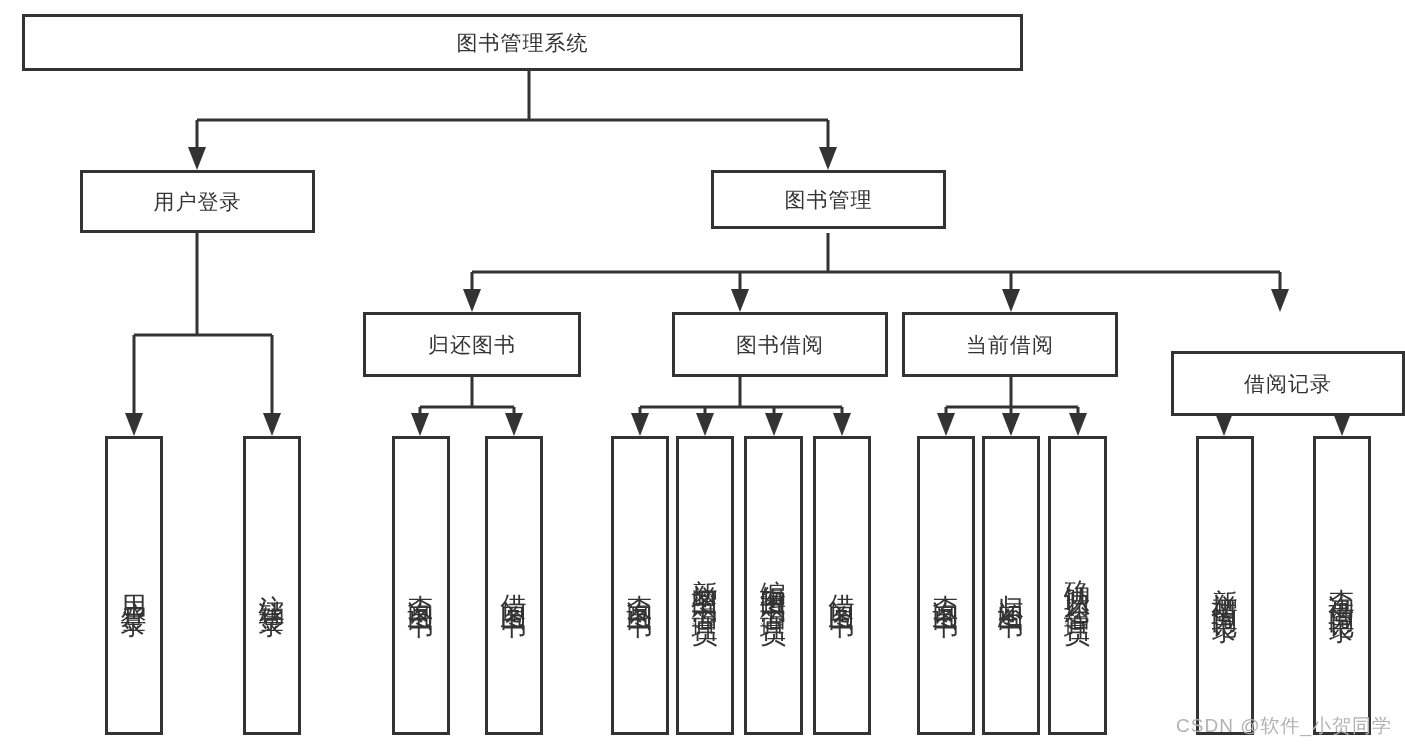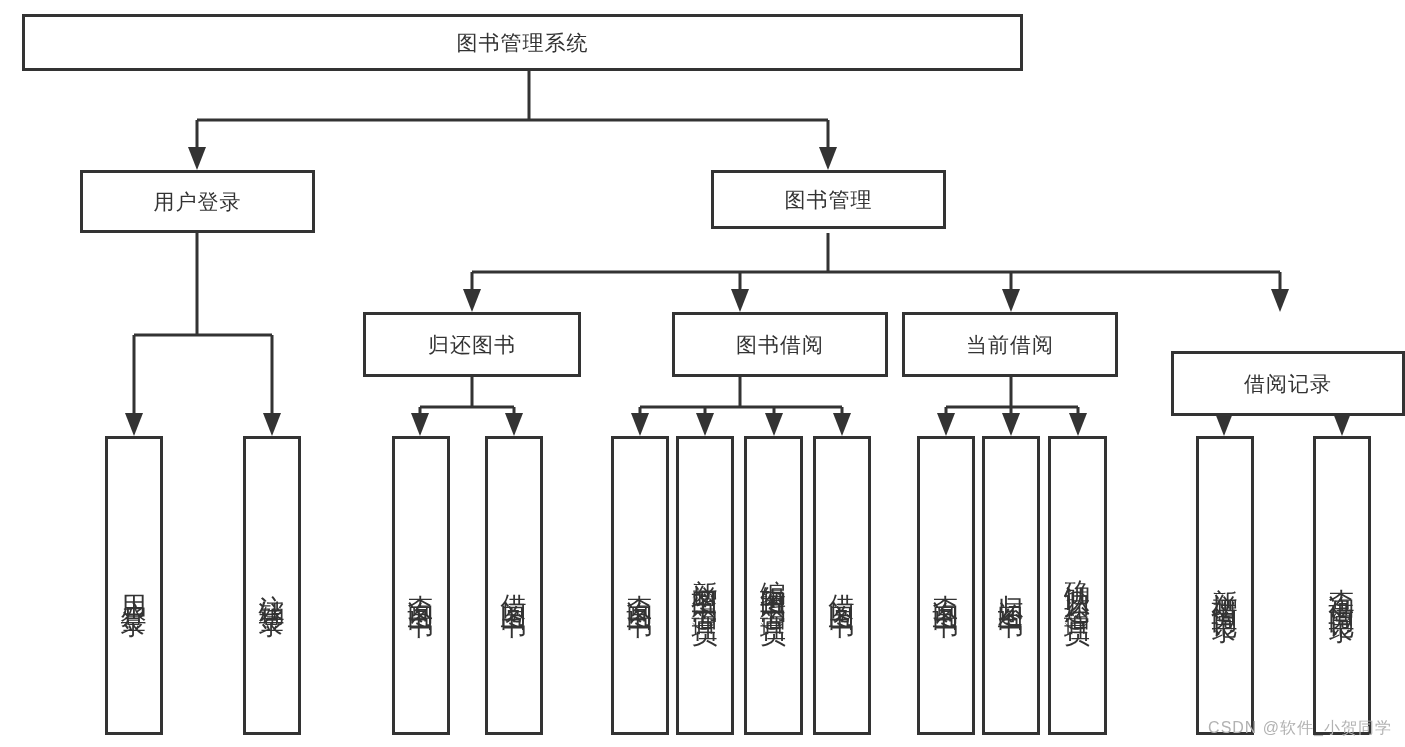--- a/index.html
+++ b/index.html
@@ -35,21 +35,21 @@
     font-size:26px;
     letter-spacing:6px;
     line-height:1;
     white-space:nowrap;
   }
   .watermark{
     position:absolute;
     right:13px;
     bottom:8px;
     z-index:5;
-    font-size:16px;
+    font-size:19px;
     color:#b2b2b2;
     letter-spacing:1px;
     white-space:nowrap;
   }
 </style>
 </head>
 <body>
 
 <div class="stage">
 

